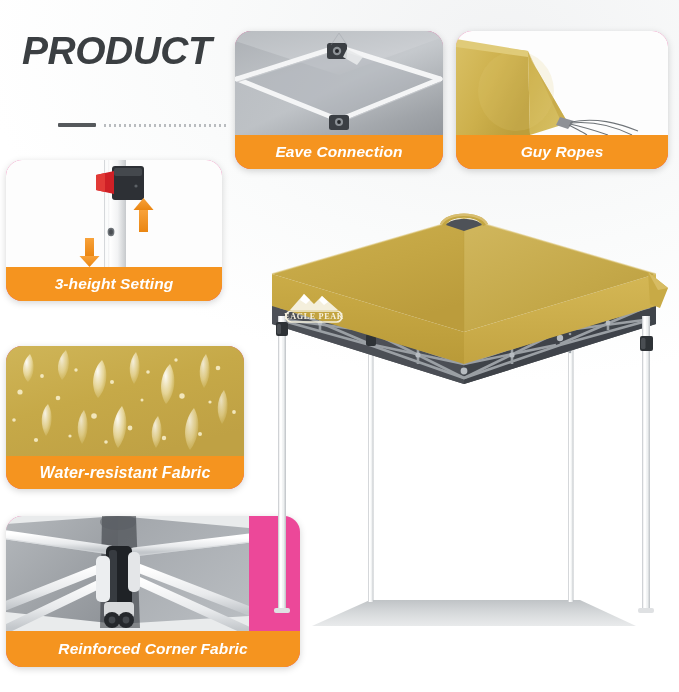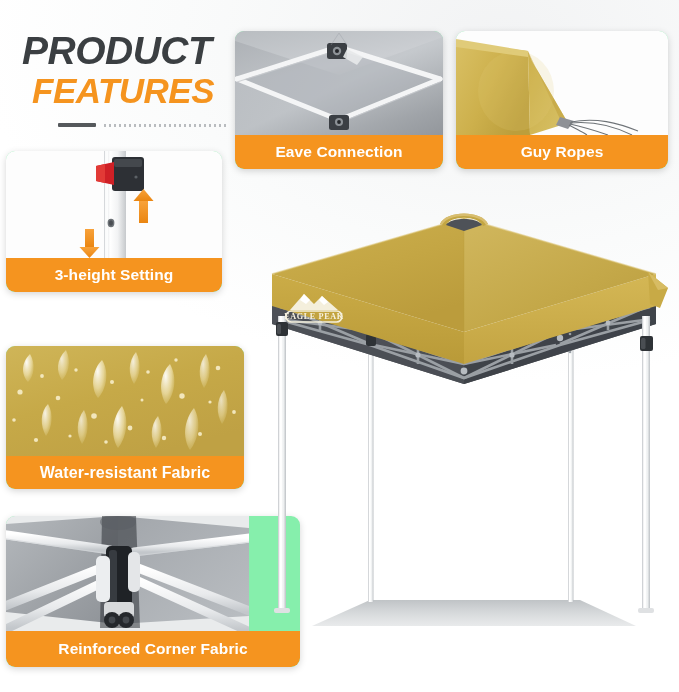--- a/index.html
+++ b/index.html
@@ -23,54 +23,53 @@
     font-size:35px; font-weight:bold; font-style:italic; letter-spacing:-0.5px;
     color:#f5941f; line-height:1.0; margin-top:3px; margin-left:10px;
   }
   #divider { position:absolute; left:58px; top:122px; width:168px; height:6px; display:flex; align-items:center; }
   .div-solid { width:38px; height:4px; background:#55595c; border-radius:1px; }
   .div-dots  { flex:1; height:3px; margin-left:8px;
     background-image:repeating-linear-gradient(to right,#b9bcbf 0 2px, transparent 2px 5px);
     background-position:0 50%; background-repeat:repeat-x; background-size:100% 3px; }
 
   
-  .card { position:absolute; background:#86efac; border-radius:9px;
-          box-shadow:0 2px 7px rgba(0,0,0,0.17); overflow:hidden; }
+  .card { position:absolute; background:#ec4899; border-radius:16px;
+          box-shadow:0 2px 7px rgba(0,0,0,0.17); overflow:hidden;font-style:italic; }
   .thumb { position:absolute; left:0; top:0; right:0; overflow:hidden; }
   .caption {
     position:absolute; left:0; right:0; bottom:0;
     background:#f5941f; color:#fff; font-weight:bold;
     display:flex; align-items:center; justify-content:center;
     letter-spacing:0.1px; border-radius:0 0 9px 9px;
   }
 
   #card-eave   { left:235px; top:31px;  width:208px; height:138px; }
   #card-guy    { left:456px; top:31px;  width:212px; height:138px; }
-  #card-height { left:6px;   top:151px; width:216px; height:141px; }
+  #card-height { left:6px;   top:160px; width:216px; height:141px; }
   #card-water  { left:6px;   top:346px; width:238px; height:143px; }
   #card-corner { left:6px;   top:516px; width:294px; height:151px; }
 
   #card-eave   .thumb,#card-eave   .caption { }
   #card-eave   .thumb{height:104px} #card-eave   .caption{height:34px;font-size:15.5px}
   #card-guy    .thumb{height:104px} #card-guy    .caption{height:34px;font-size:15.5px}
   #card-height .thumb{height:107px} #card-height .caption{height:34px;font-size:15.5px}
   #card-water  .thumb{height:110px} #card-water  .caption{height:33px;font-size:16px}
   #card-corner .thumb{height:115px} #card-corner .caption{height:36px;font-size:15.5px}
 
   svg { display:block; }
 
   
   #hero { position:absolute; left:250px; top:212px; width:429px; height:480px;text-align:center; }
 </style>
 </head>
 <body>
 
 <div id="title-block">
   <div class="t-line1">PRODUCT</div>
-  <div class="t-line2">FEATURES</div>
 </div>
 <div id="divider">
   <div class="div-solid"></div>
   <div class="div-dots"></div>
 </div>
 
 <div class="card" id="card-eave">
   <div class="thumb">
     <svg width="208" height="104" viewBox="0 0 208 104">
       <defs>

